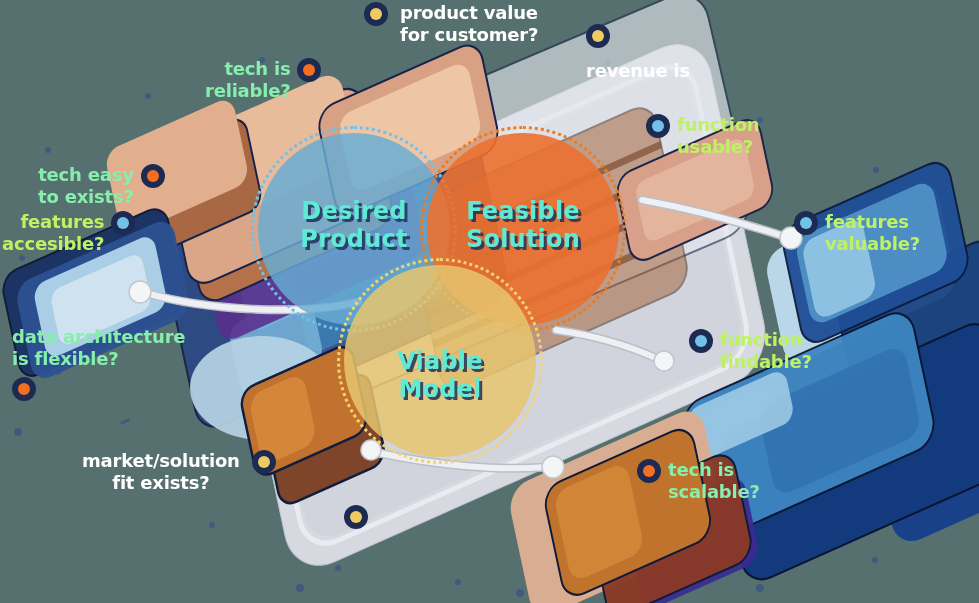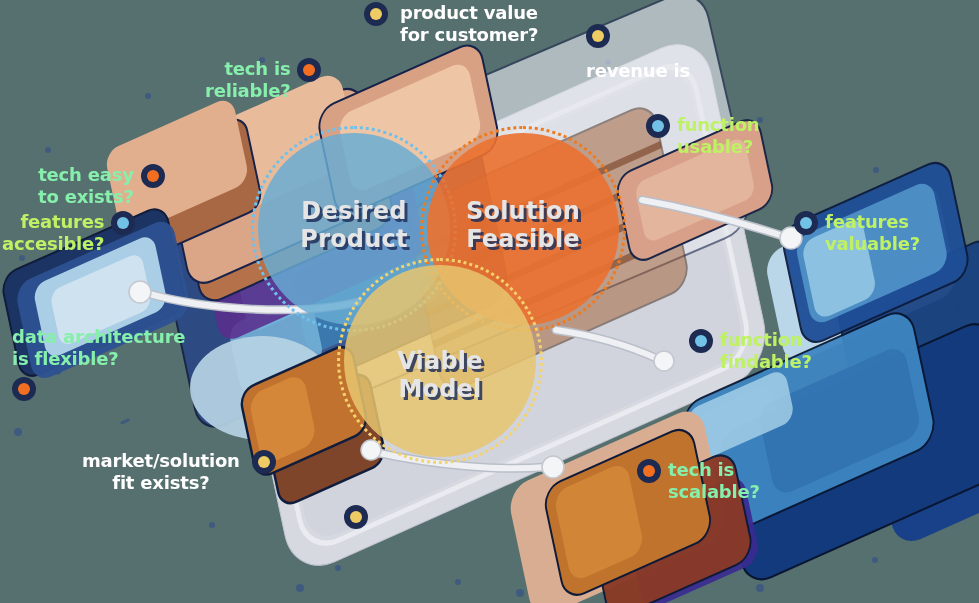--- a/index.html
+++ b/index.html
@@ -7,21 +7,21 @@
     position:relative;width:979px;height:603px;overflow:hidden;
     background:#56706f;
     font-family:"DejaVu Sans","Liberation Sans",sans-serif;
   }
   .stage svg{position:absolute;left:0;top:0;z-index:1;}
 
   
   .venn{position:absolute;width:206px;height:206px;border-radius:50%;
         border:3px dotted;box-sizing:border-box;z-index:2;}
   .venn .fill{position:absolute;inset:4px;border-radius:50%;}
-  .venn-label{position:absolute;left:0;right:0;text-align:center;color:#e5e5e5;
+  .venn-label{position:absolute;left:0;right:0;text-align:center;color:#5eead4;
         font-weight:700;font-size:24px;line-height:28px;letter-spacing:.2px;
         text-shadow:3px 3px 0 rgba(33,48,90,.85);}
   #venn-desired{left:251px;top:126px;border-color:#6fc0ea;}
   #venn-desired .fill{background:rgba(104,172,212,.83);}
   #venn-desired .venn-label{top:68px;}
   #venn-feasible{left:420px;top:126px;border-color:#ef7b1e;}
   #venn-feasible .fill{background:rgba(235,113,48,.9);}
   #venn-feasible .venn-label{top:68px;}
   #venn-viable{left:337px;top:258px;border-color:#f5d36c;}
   #venn-viable .fill{background:rgba(231,197,110,.85);}
@@ -199,22 +199,22 @@
   <div class="venn" id="venn-desired">
     <div class="fill"></div>
     <div class="venn-label">
       <span>Desired</span>
       <span style="display:block">Product</span>
     </div>
   </div>
   <div class="venn" id="venn-feasible">
     <div class="fill"></div>
     <div class="venn-label">
+      <span>Feasible</span>
       <span style="display:block">Solution</span>
-      <span>Feasible</span>
     </div>
   </div>
   <div class="venn" id="venn-viable">
     <div class="fill"></div>
     <div class="venn-label">
       <span>Viable</span>
       <span style="display:block">Model</span>
     </div>
   </div>
 

